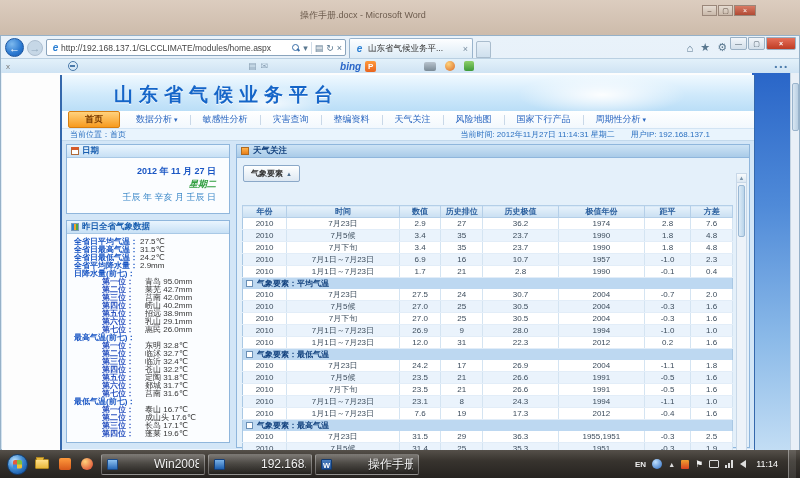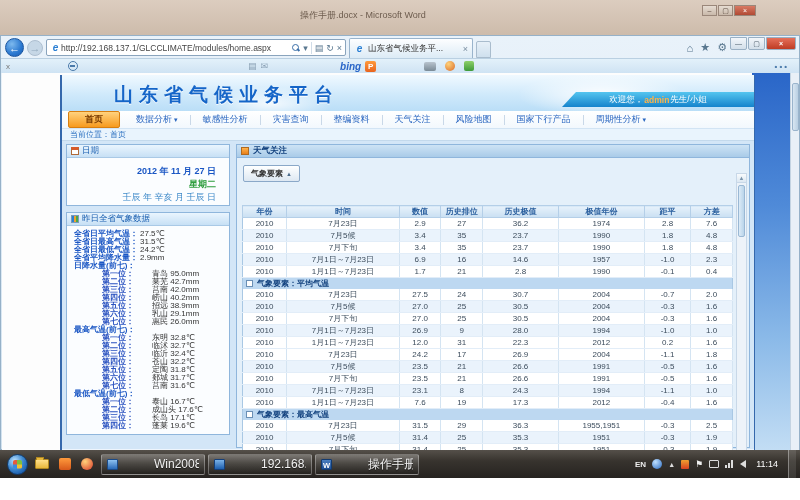--- a/index.html
+++ b/index.html
@@ -93,39 +93,39 @@
   .status-row { height:13px; background:#e9f4fd; border-top:1px solid #d2e4f4; border-bottom:1px solid #c3d9ec;
     display:flex; align-items:center; font-size:8px; color:#2a6fc0; padding:0 44px 0 8px; }
   .status-right { margin-left:auto; display:flex; gap:16px; }
 
   .content { position:relative; height:308px; background:#d3e6f7; }
 
   
   .sidebar { position:absolute; left:4px; top:3px; width:164px; }
   .panel { background:#fbfdff; border:1px solid #8fb6dc; margin-bottom:6px; }
   .panel-header { height:13px; background:linear-gradient(#eaf5fe,#c7e0f5); border-bottom:1px solid #a9c9e6;
-    display:flex; align-items:center; gap:3px; padding:0 4px; font-size:8.5px; font-weight:normal; color:#1a5fb0; }
+    display:flex; align-items:center; gap:3px; padding:0 4px; font-size:8.5px; font-weight:bold; color:#1a5fb0; }
   .ic-cal { width:8px; height:8px; background:#fff; border:1px solid #b06a3a; border-top:3px solid #d85a2a; flex:none; }
   .ic-chart { width:8px; height:8px; background:linear-gradient(90deg,#2a7fd4 33%,#f0a030 33%,#f0a030 66%,#4aa84a 66%); border:1px solid #7a9ab8; flex:none; }
   .ic-grid { width:8px; height:8px; background:linear-gradient(#ffb34c,#e87f1a); border:1px solid #b06a20; flex:none; }
 
-  .date-body { padding:7px 13px 1px 6px; text-align:right; font-size:9px; line-height:13px; }
+  .date-body { padding:7px 13px 9px 6px; text-align:right; font-size:9px; line-height:13px; }
   .d-greg { color:#1a56c4; font-weight:bold; }
-  .d-week { color:#2f9e3f; font-weight:bold; }
+  .d-week { color:#2f9e3f; font-weight:bold;font-style:italic; }
   .d-lunar { color:#1a56c4; }
   .d-ganzhi { color:#3a87c8;text-align:right; }
 
   .data-body { padding:4px 4px 4px 7px; font-size:8px; line-height:8px; }
   .s-line { white-space:nowrap; }
   .s-label { color:#1a56c4; font-weight:bold; }
   .s-value { color:#333; margin-left:2px; }
   .sec-title { color:#1a56c4; font-weight:bold; white-space:nowrap; }
   .rank-line { padding-left:28px; white-space:nowrap; }
   .rank-label { color:#2a52c0; font-weight:bold; }
-  .rank-text { color:#333; margin-left:18px; }
+  .rank-text { color:#333; margin-left:11px; }
 
   
   .main-panel { position:absolute; left:174px; top:3px; width:514px; height:304px;
     background:#e4f0fa; border:1px solid #8fb6dc; }
   .mp-header { height:13px; background:linear-gradient(#cde3f5,#a9cbe8); border-bottom:1px solid #8fb6dc;
     display:flex; align-items:center; gap:4px; padding:0 4px; font-size:8.5px; font-weight:bold; color:#12417e; }
   .mp-body { position:relative; padding:4px 16px 0 5px; }
   .filter-btn { display:inline-flex; align-items:center; gap:3px; margin:2px 4px 4px 1px; padding:2px 7px;
     font-size:8px; font-weight:bold; color:#333; background:linear-gradient(#feffff,#dde8f2);
     border:1px solid #8aa8c8; border-radius:2px; }
@@ -255,25 +255,20 @@
 
     <div class="viewport">
       <div class="right-band"></div>
       <div class="v-scrollbar">
         <div class="v-thumb"></div>
       </div>
 
       <div class="page-container">
         <div class="page-header">
           <span class="page-title">山东省气候业务平台</span>
-          <span class="welcome-ribbon">
-            <span>欢迎您，</span>
-            <span class="welcome-user">admin</span>
-            <span> 先生/小姐</span>
-          </span>
         </div>
 
         <div class="nav-bar">
             <span class="nav-item active"><span>首页</span></span>
             <span class="nav-item"><span>数据分析</span><span class="arr">▾</span></span>
             <span class="nav-sep"></span>
             <span class="nav-item"><span>敏感性分析</span></span>
             <span class="nav-sep"></span>
             <span class="nav-item"><span>灾害查询</span></span>
             <span class="nav-sep"></span>
@@ -283,20 +278,24 @@
             <span class="nav-sep"></span>
             <span class="nav-item"><span>风险地图</span></span>
             <span class="nav-sep"></span>
             <span class="nav-item"><span>国家下行产品</span></span>
             <span class="nav-sep"></span>
             <span class="nav-item"><span>周期性分析</span><span class="arr">▾</span></span>
           </div>
 
         <div class="status-row">
           <span>当前位置：首页</span>
+          <span class="status-right">
+            <span>当前时间: 2012年11月27日 11:14:31 星期二</span>
+            <span>用户IP: 192.168.137.1</span>
+          </span>
         </div>
 
         <div class="content">
 
           <div class="sidebar">
             <div class="panel">
               <div class="panel-header">
                 <span class="ic-cal"></span>
                 <span>日期</span>
               </div>
@@ -404,21 +403,21 @@
                       <td class="cell">23.7</td>
                       <td class="cell">1990</td>
                       <td class="cell">1.8</td>
                       <td class="cell">4.8</td>
                     </tr>
                     <tr class="row-even">
                       <td class="cell">2010</td>
                       <td class="cell">7月1日～7月23日</td>
                       <td class="cell">6.9</td>
                       <td class="cell">16</td>
-                      <td class="cell">14.6</td>
+                      <td class="cell">10.7</td>
                       <td class="cell">1957</td>
                       <td class="cell">-1.0</td>
                       <td class="cell">2.3</td>
                     </tr>
                     <tr class="row-odd">
                       <td class="cell">2010</td>
                       <td class="cell">1月1日～7月23日</td>
                       <td class="cell">1.7</td>
                       <td class="cell">21</td>
                       <td class="cell">2.8</td>
@@ -471,20 +470,23 @@
                     </tr>
                     <tr class="row-odd">
                       <td class="cell">2010</td>
                       <td class="cell">1月1日～7月23日</td>
                       <td class="cell">12.0</td>
                       <td class="cell">31</td>
                       <td class="cell">22.3</td>
                       <td class="cell">2012</td>
                       <td class="cell">0.2</td>
                       <td class="cell">1.6</td>
+                    </tr>
+                    <tr>
+                      <td class="band-td" colspan="8"><span class="cb"></span><span>气象要素：最低气温</span></td>
                     </tr>
                     <tr class="row-odd">
                       <td class="cell">2010</td>
                       <td class="cell">7月23日</td>
                       <td class="cell">24.2</td>
                       <td class="cell">17</td>
                       <td class="cell">26.9</td>
                       <td class="cell">2004</td>
                       <td class="cell">-1.1</td>
                       <td class="cell">1.8</td>

